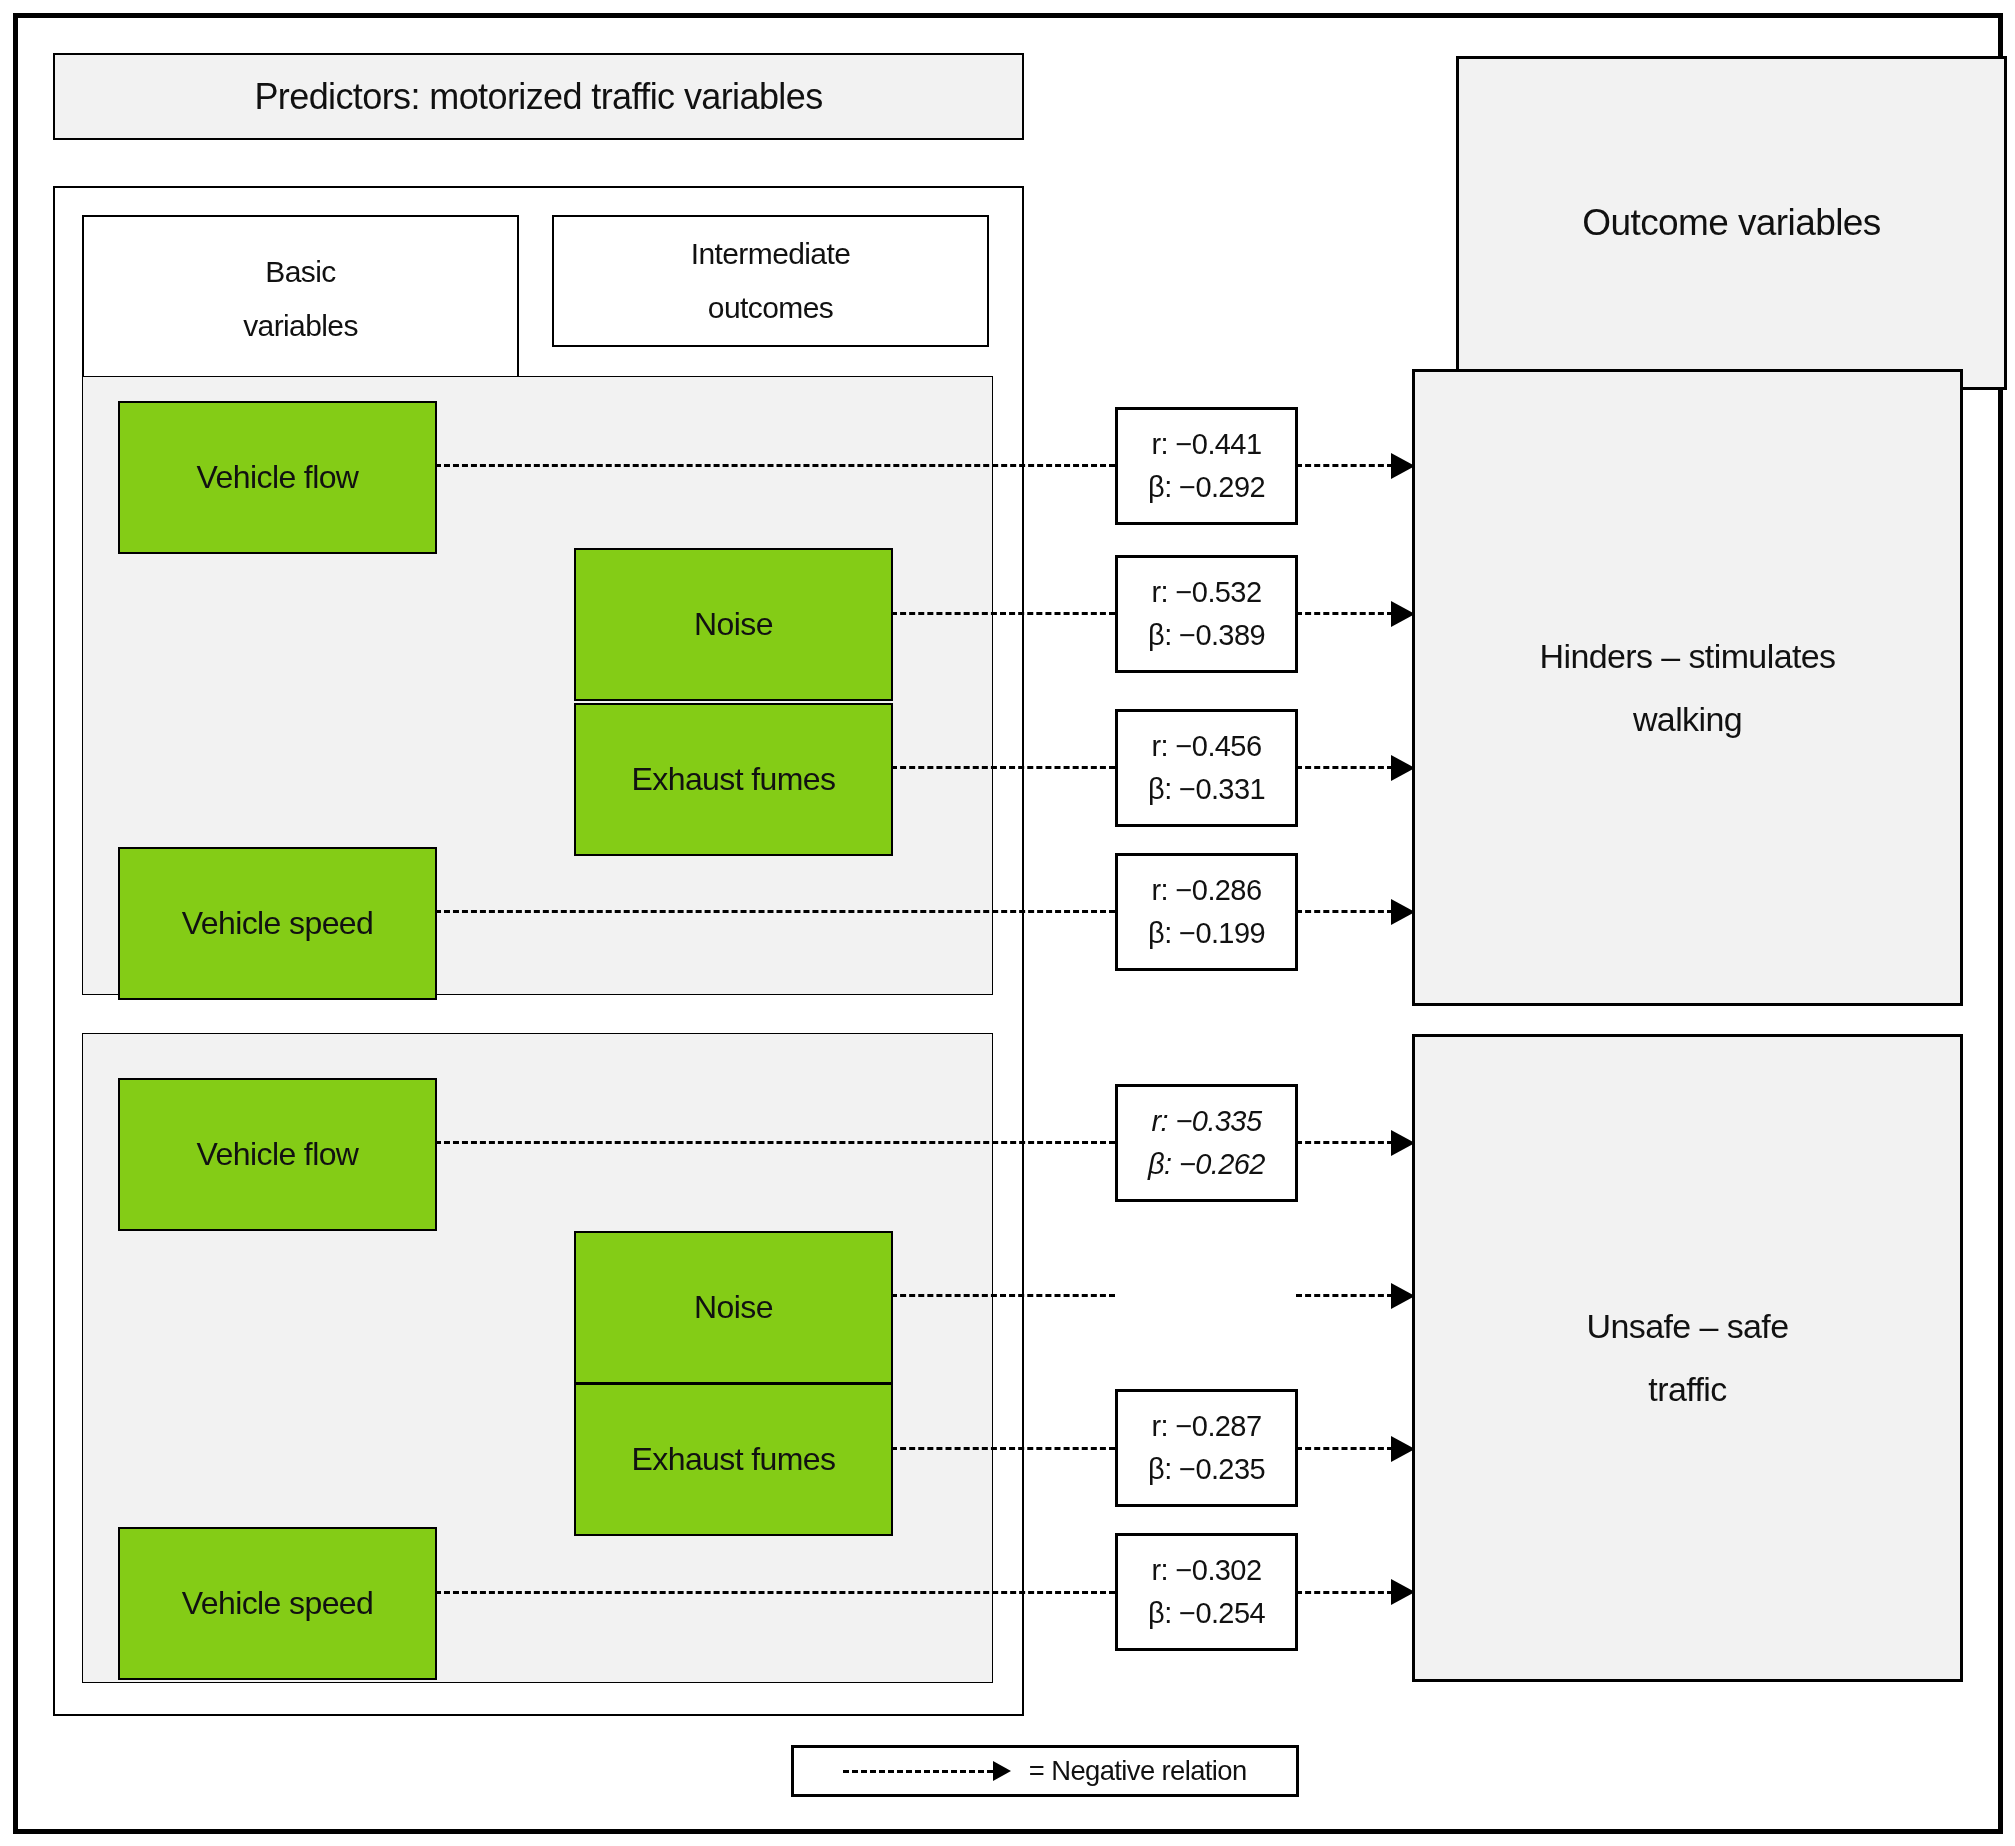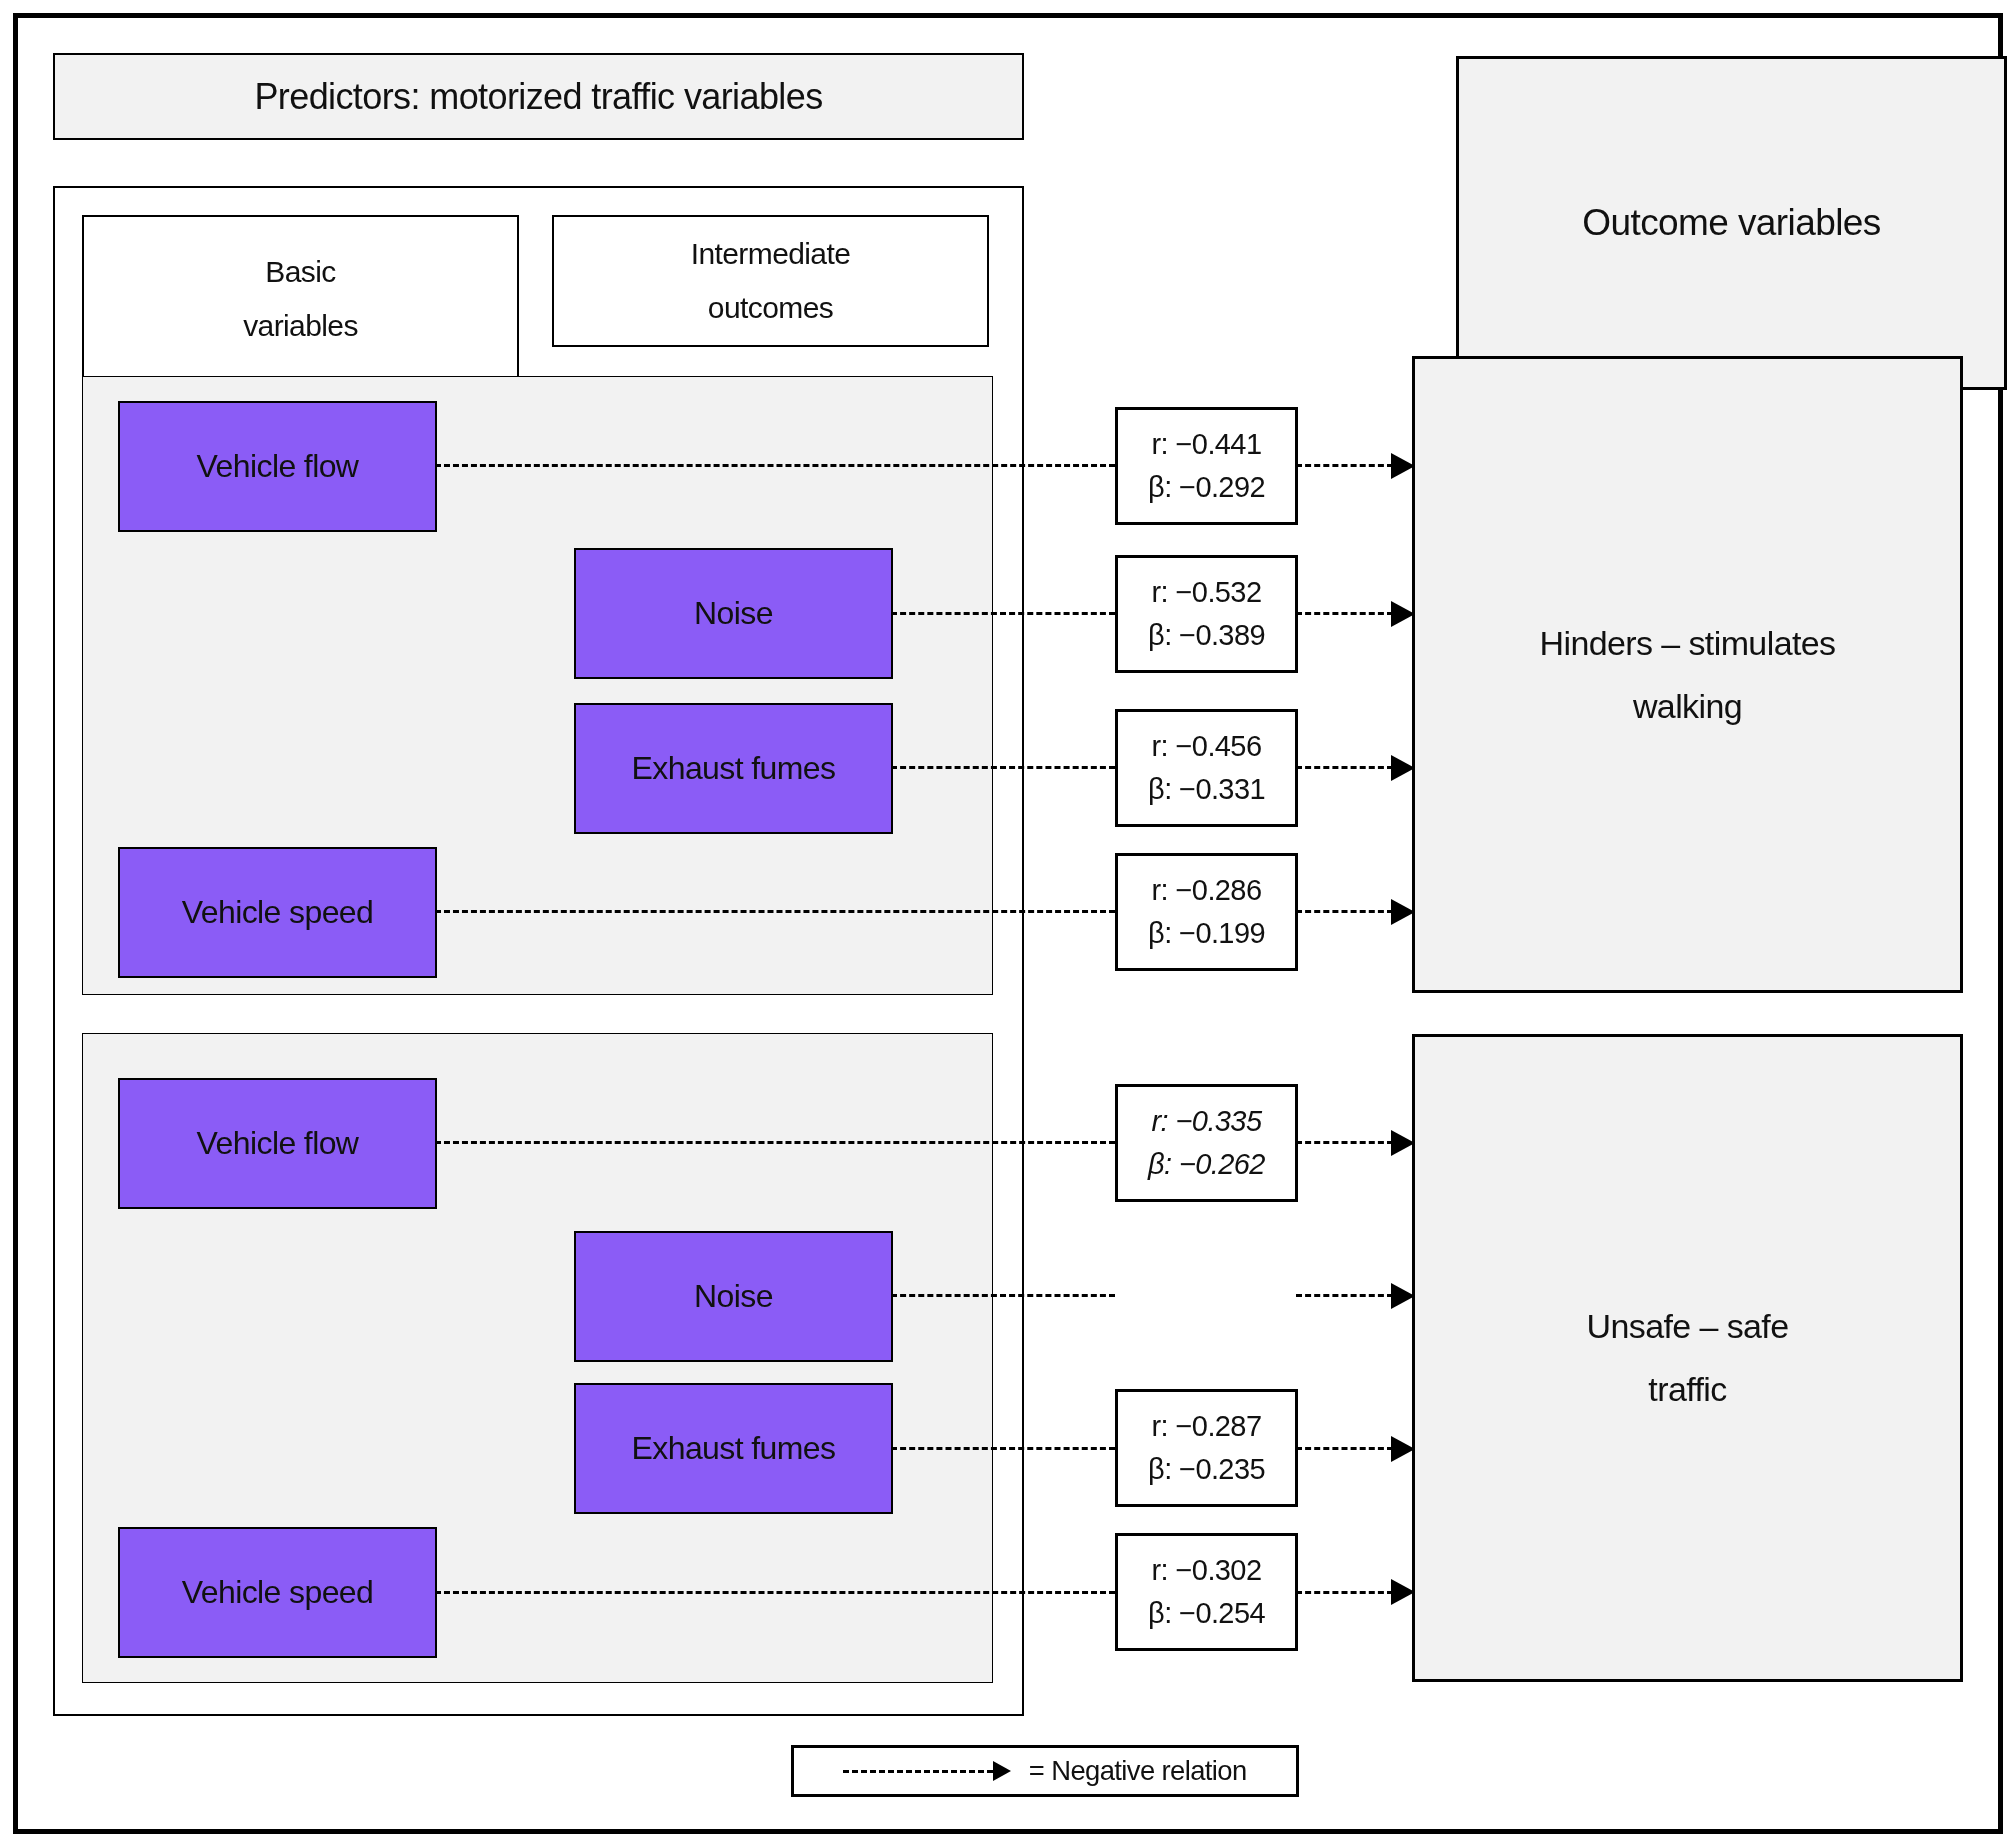--- a/index.html
+++ b/index.html
@@ -31,26 +31,26 @@
   .outcome-title-box { font-size: 37px; border-width: 3.1px; letter-spacing: -0.6px; }
 
   .col-hdr {
     font-size: 30px;
     line-height: 1.8;
     white-space: pre-line;
     letter-spacing: -0.6px;
   }
 
   .green-box {
-    background: #8b5cf6;
+    background: #84cc16;
     border-width: 2.5px;
     font-size: 32px;
     letter-spacing: -0.6px;
     width: 319px;
-    height: 131px;
+    height: 153px;
   }
 
   .value-box {
     border-width: 3.7px;
     background: #ffffff;
     flex-direction: column;
     font-size: 29px;
     line-height: 1.5;
     letter-spacing: -0.6px;
     width: 183px;
@@ -132,21 +132,21 @@
   <div class="box white" style="left:53px; top:186px; width:971px; height:1530px;"></div>
 
   <div class="box white col-hdr" style="left:82px; top:215px; width:437px; height:168px;">Basic
 variables</div>
   <div class="box white col-hdr" style="left:552px; top:215px; width:437px; height:132px;">Intermediate
 outcomes</div>
 
   <div class="box gray" style="left:82px; top:376px; width:911px; height:619px; border-width:1.9px;"></div>
   <div class="box gray" style="left:82px; top:1033px; width:911px; height:650px; border-width:1.9px;"></div>
 
-  <div class="box outcome-box" style="top:356px; height:637px;">Hinders – stimulates
+  <div class="box outcome-box" style="top:369px; height:637px;">Hinders – stimulates
 walking</div>
   <div class="box outcome-box" style="top:1034px; height:648px;">Unsafe – safe
 traffic</div>
 
   <div class="box green-box" style="left:118px; top:401px;">Vehicle flow</div>
   <div class="dash" style="left:435px; top:464px; width:680px;"></div>
   <div class="box value-box" style="top:407px;">
     <span>r: −0.441</span>
     <span>β: −0.292</span>
   </div>

